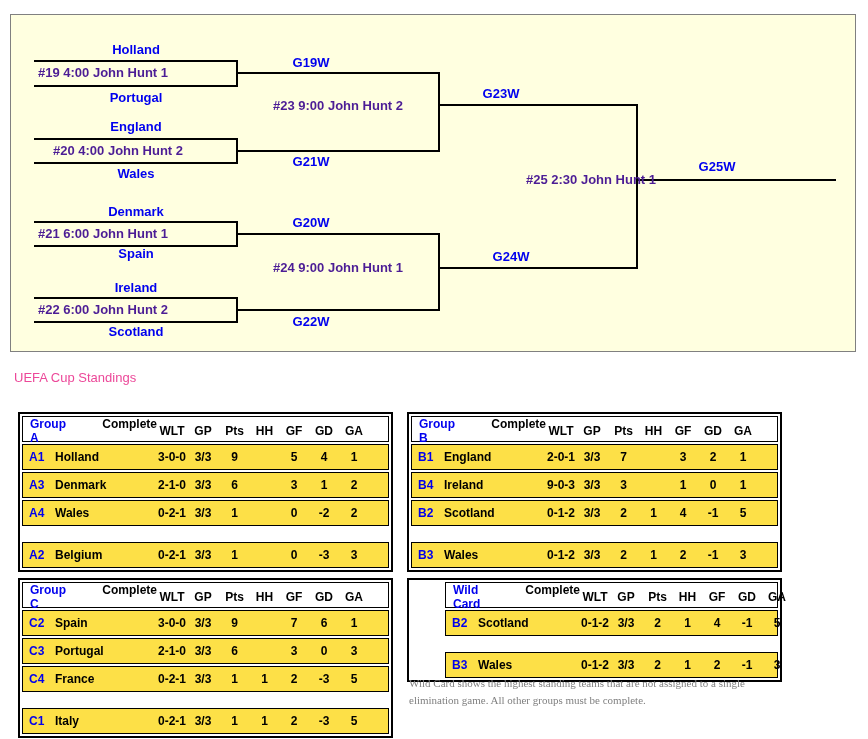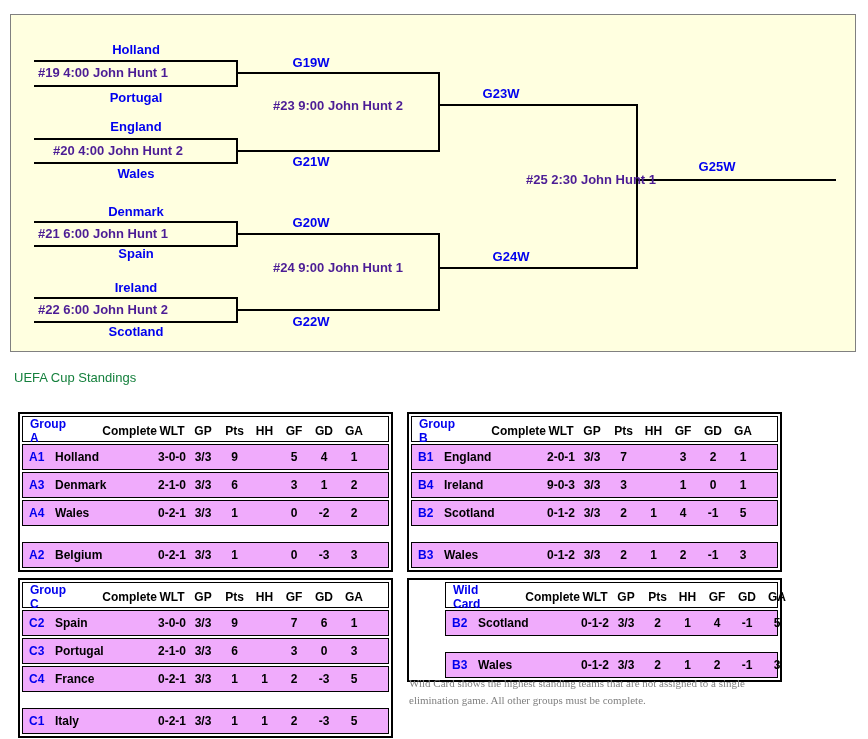--- a/index.html
+++ b/index.html
@@ -13,35 +13,35 @@
     background:#ffffe0;border:1px solid #808080;
   }
   .hl{position:absolute;height:2px;background:#000;}
   .vl{position:absolute;width:2px;background:#000;}
   .blab{position:absolute;font-size:13px;font-weight:bold;white-space:nowrap;}
   .team{color:#0000ee;transform:translate(-50%,-50%);}
   .gw{color:#0000ee;transform:translate(-50%,-50%);}
   .ginfo{color:#4c1d95;transform:translateY(-50%);}
   .ginfo.centered{transform:translate(-50%,-50%);}
   
-  .page-title{position:absolute;left:14px;top:370px;font-size:13px;color:#15803d;}
+  .page-title{position:absolute;left:14px;top:370px;font-size:13px;color:#ec4899;}
   .stable{
     position:absolute;width:375px;box-sizing:border-box;
     border:2px solid #000;background:#fff;padding:2px;
   }
   .thead,.trow{
     display:grid;
     grid-template-columns:30px 104px 30px 32px 31px 29px 30px 30px 30px;
     align-items:center;height:24px;border:1px solid #000;
     font-size:12px;font-weight:bold;color:#000;
   }
   .thead{background:#ffffff;margin-bottom:2px;}
-  .trow{background:#f0abfc;margin-bottom:2px;}
+  .trow{background:#fde047;margin-bottom:2px;}
   .rows .trow:last-child{margin-bottom:0;margin-top:16px;}
-  .ht{grid-column:1/3;display:flex;align-items:center;gap:10px;}
+  .ht{grid-column:1/3;display:flex;gap:10px;}
   .gname{color:#0000ee;padding-left:7px;}
   .gstatus{margin-left:24px;}
   .seed{color:#0000ee;padding-left:6px;}
   .tname{padding-left:2px;}
   .v{text-align:center;}
   .footnote{
     position:absolute;left:409px;top:675px;width:372px;
     font-size:11px;line-height:1.55;color:#808080;font-family:Liberation Serif, serif;
   }
 </style>

